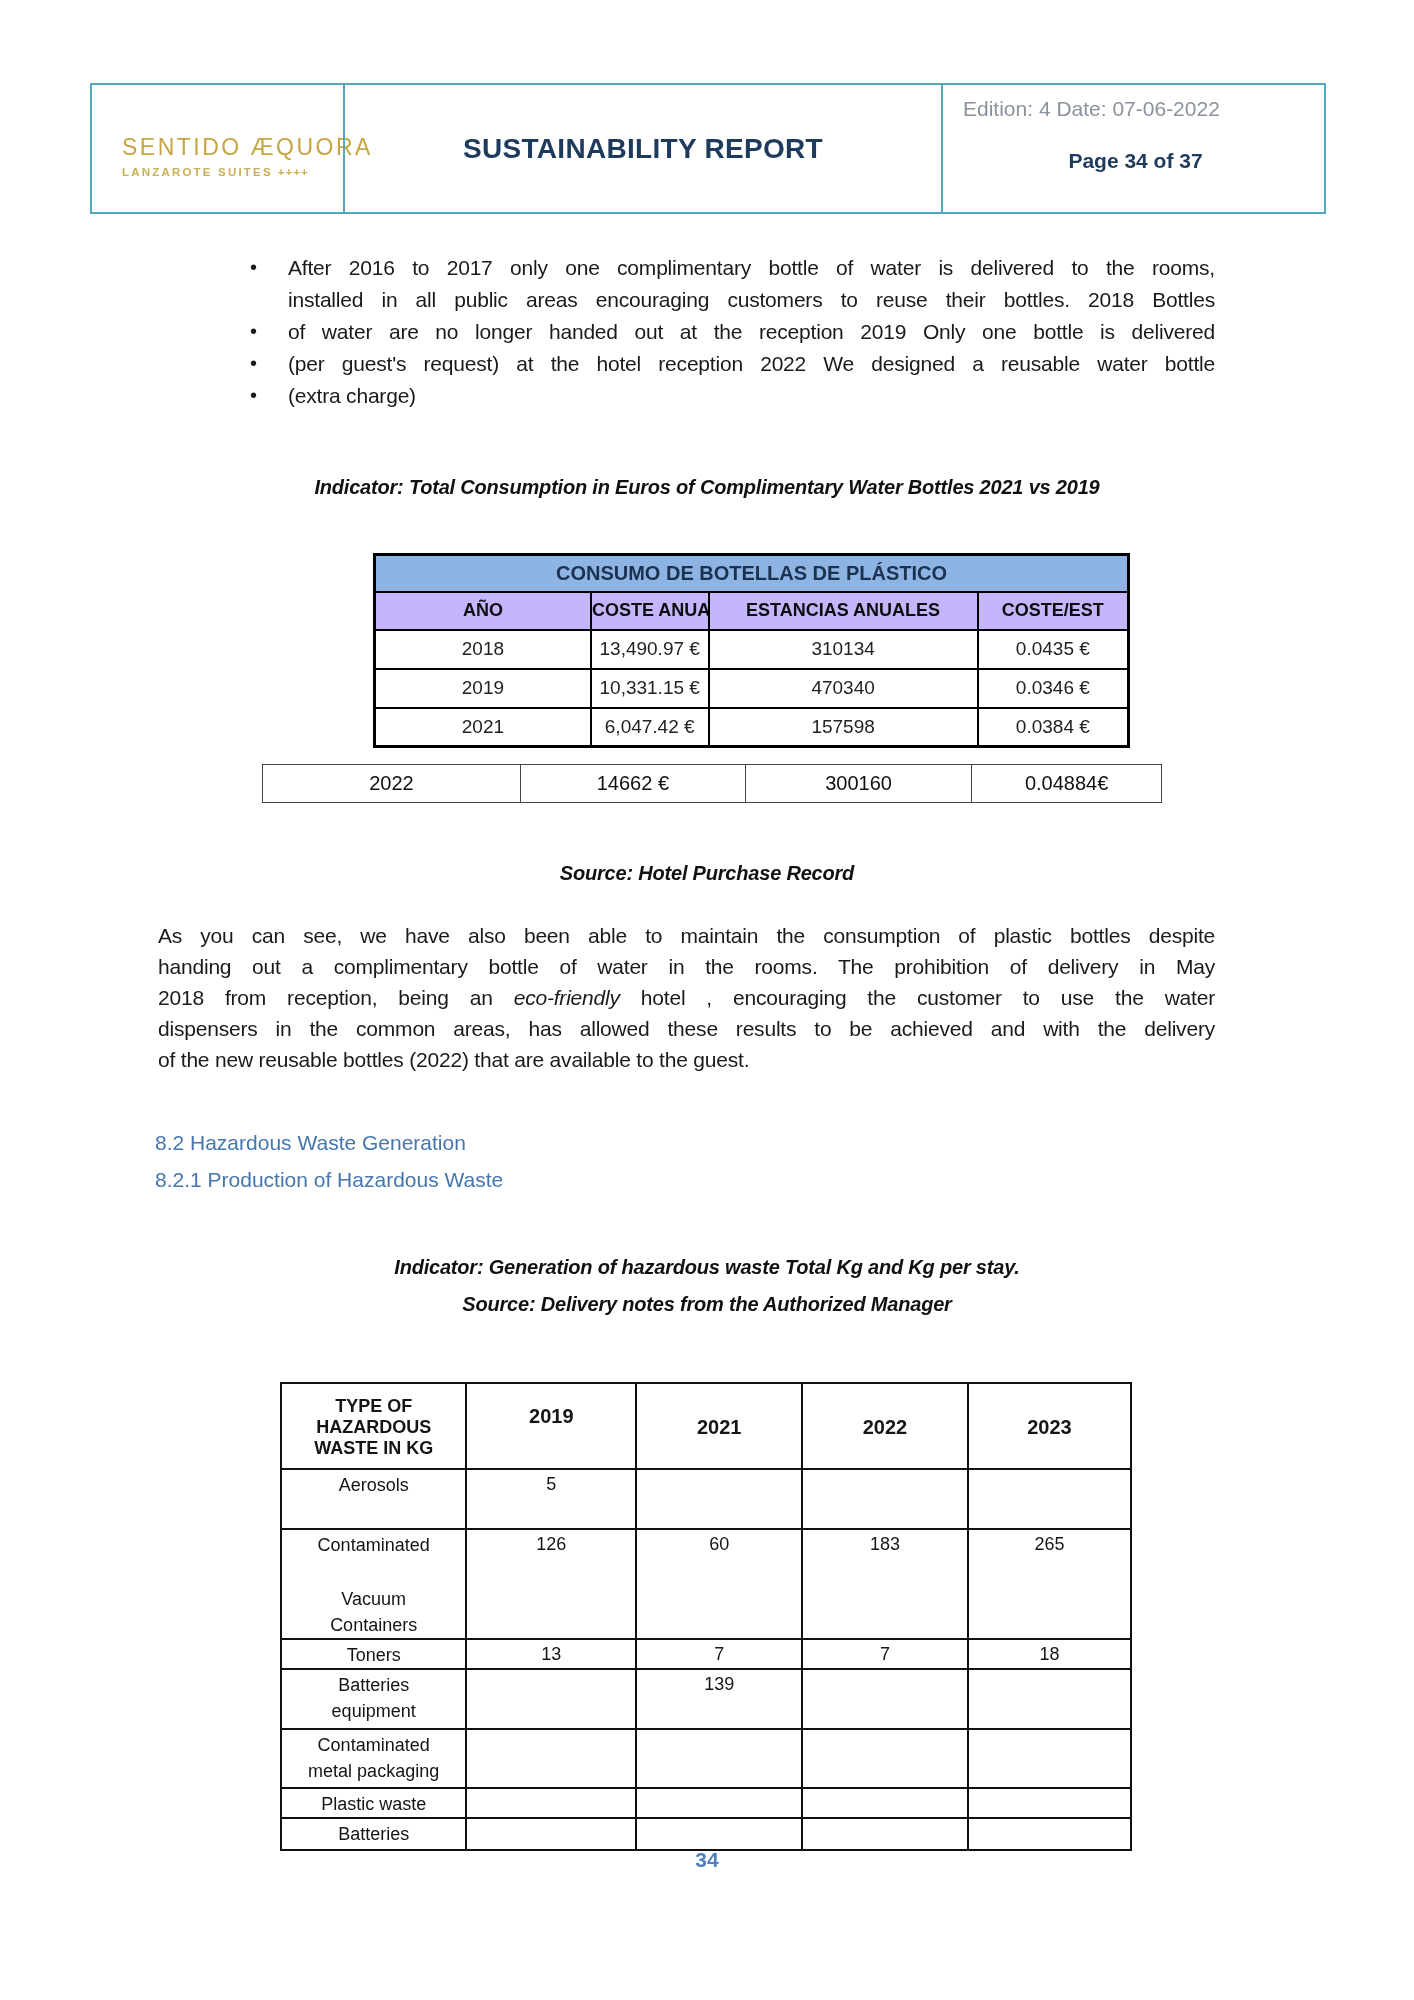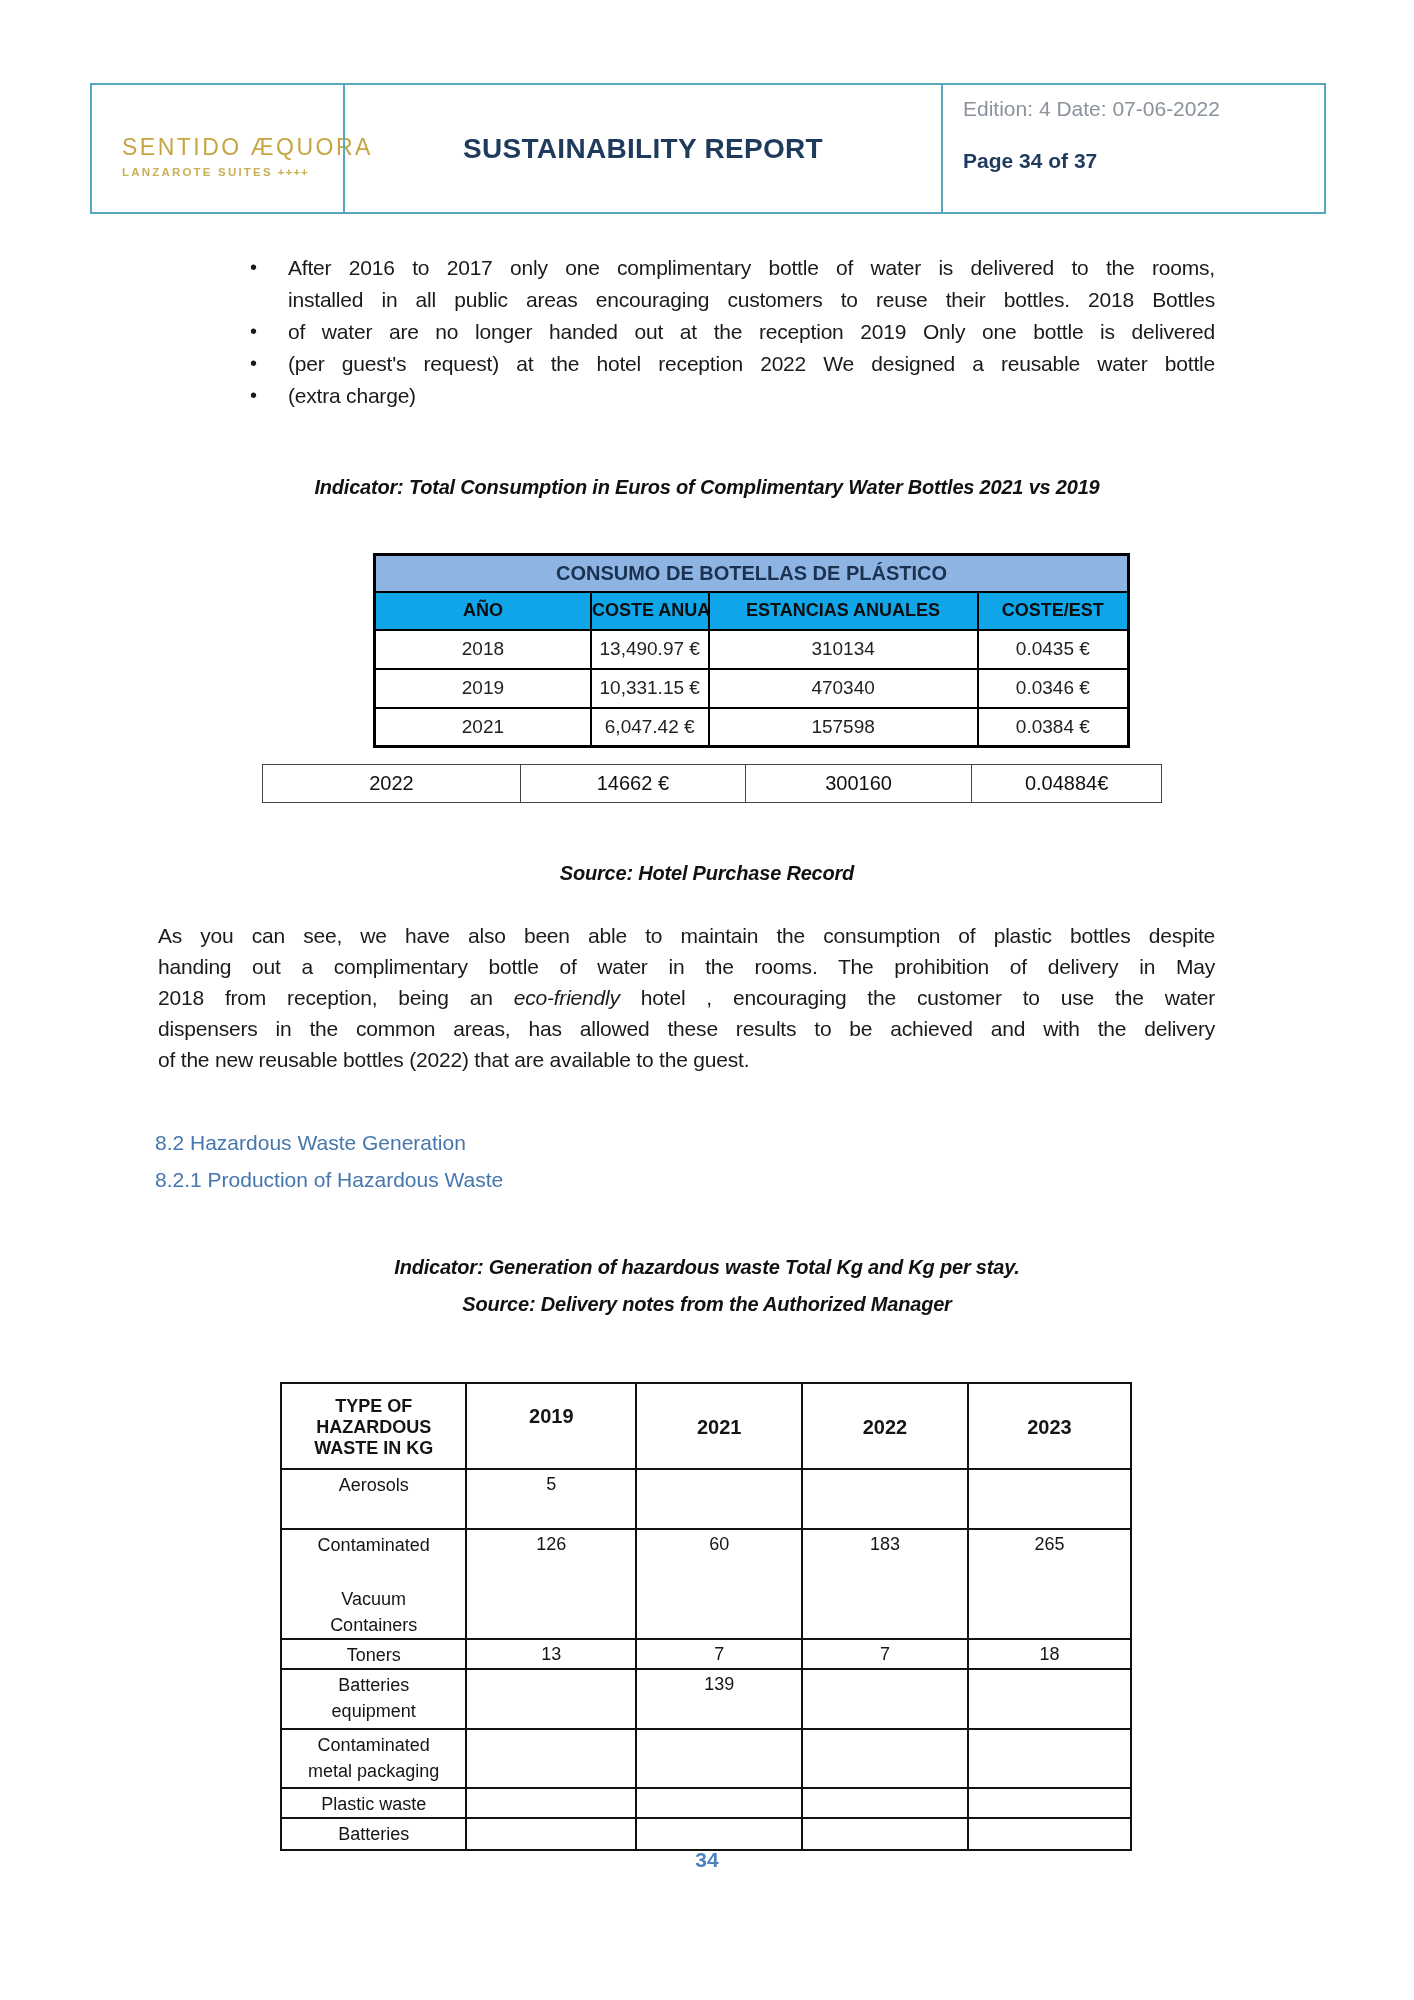--- a/index.html
+++ b/index.html
@@ -13,21 +13,21 @@
   .hcell { border-left:2px solid #55a8be; }
   .hcell:first-child { border-left:none; }
   .logo-cell { width:251px; display:flex; flex-direction:column; justify-content:center; padding:14px 0 0 30px; }
   .brand { font-size:23px; letter-spacing:2.5px; color:#c5a643; font-weight:500; white-space:nowrap; }
   .brand-sub { font-size:11.5px; letter-spacing:2.2px; color:#c9af55; margin-top:5px; font-weight:bold; }
   .brand-sub .stars { letter-spacing:1px; margin-left:5px; font-weight:bold; }
   .title-cell { width:598px; display:flex; align-items:center; justify-content:center;
     font-size:28px; font-weight:bold; color:#1e3a5c; letter-spacing:0.3px; }
   .meta-cell { flex:1; padding:12px 16px 10px 20px; display:flex; flex-direction:column; }
   .edition { font-size:21px; color:#8a929c; }
-  .pageof { font-size:21px; color:#1e3a5c; font-weight:bold; text-align:left; margin-top:28px; }
+  .pageof { font-size:21px; color:#1e3a5c; font-weight:bold; text-align:center; margin-top:28px; }
 
   
   .bullets { position:absolute; left:288px; top:252px; width:927px;
     font-size:21px; line-height:32px; letter-spacing:-0.2px; }
   .bline { position:relative; text-align:justify; text-align-last:justify; }
   .bline.lastline { text-align-last:left; }
   .bline.has-bullet::before { content:"\2022"; position:absolute; left:-38px; top:-1px; font-size:20px; color:#1a1a1a; }
 
   
   .centerline { position:absolute; left:0; width:1414px; text-align:center;
@@ -35,21 +35,21 @@
   .ind1 { top:476px; }
   .src1 { top:862px; }
   .ind2 { top:1256px; }
   .src2 { top:1293px; }
 
   
   .t1 { position:absolute; left:373px; top:553px; width:757px; border-collapse:collapse; table-layout:fixed; }
   .t1 td, .t1 th { border:2px solid #000; text-align:center; font-size:19px; padding:0; overflow:hidden; white-space:nowrap; }
   .t1 { border:3px solid #000; }
   .t1 .t1title { background:#8eb4e3; color:#1b3150; font-weight:bold; font-size:20px; height:37px; }
-  .t1 .t1head td { background:#0ea5e9; font-weight:bold; font-size:18px; height:38px; color:#0d0d0d;margin-top:15px; }
+  .t1 .t1head td { background:#c4b5fd; font-weight:bold; font-size:18px; height:38px; color:#0d0d0d;margin-top:15px; }
   .t1 .t1data td { height:39px; color:#222; }
 
   
   .t2022 { position:absolute; left:262px; top:764px; width:900px; border-collapse:collapse; table-layout:fixed; }
   .t2022 td { border:1.5px solid #444; height:38px; text-align:center; font-size:20px; color:#111; }
 
   
   .para { position:absolute; left:158px; top:920px; width:1057px;
     font-size:21px; line-height:31px; letter-spacing:-0.2px; }
   .pline { text-align:justify; text-align-last:justify; }

